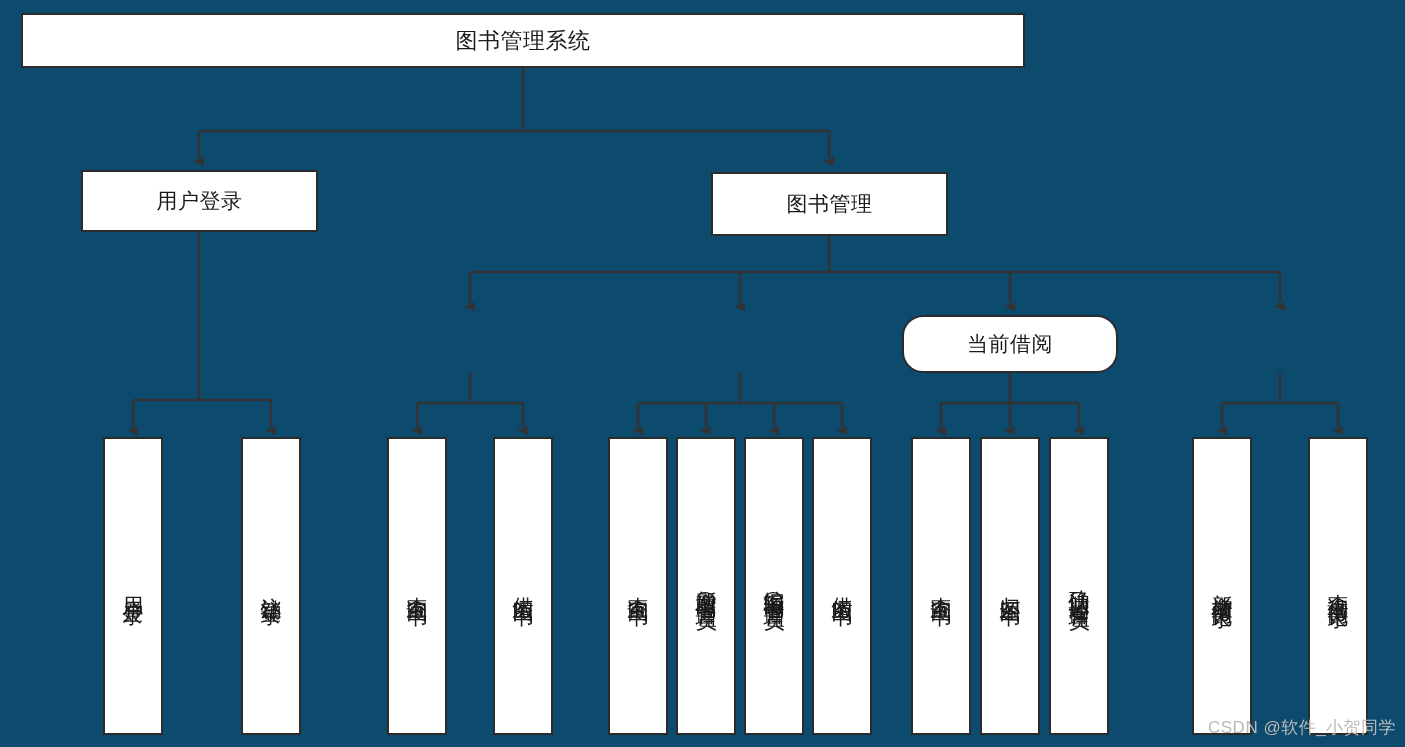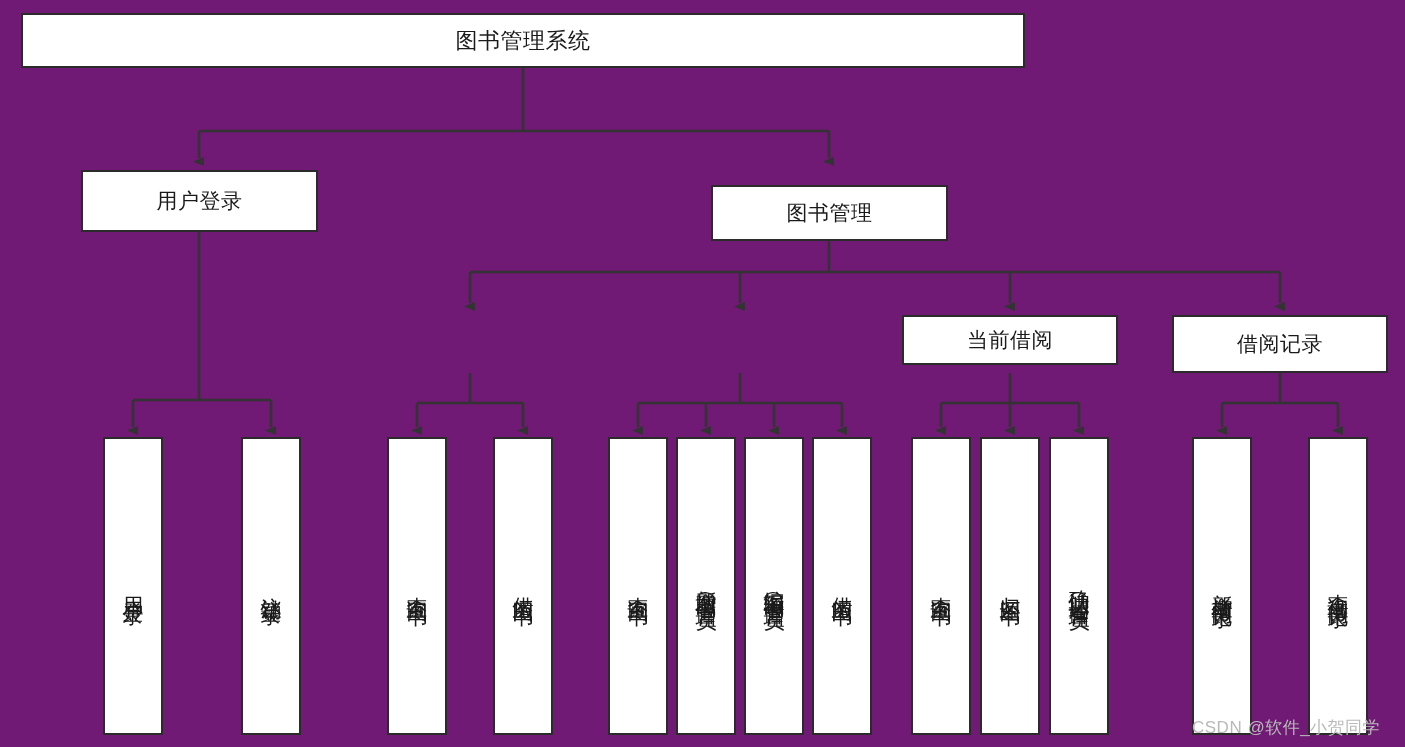--- a/index.html
+++ b/index.html
@@ -8,21 +8,21 @@
     padding: 0;
     background: #ffffff;
   }
   body {
     font-family: "Liberation Sans", "DejaVu Sans", sans-serif;
   }
   #canvas {
     position: relative;
     width: 1405px;
     height: 747px;
-    background: #701a75;
+    background: #0c4a6e;
     overflow: hidden;
   }
   #edges {
     position: absolute;
     left: 0;
     top: 0;
     width: 1405px;
     height: 747px;
     pointer-events: none;
   }
@@ -129,29 +129,26 @@
     </g>
   </svg>
 
   <div class="node horiz root" style="left:21px; top:13px; width:1004px; height:55px;">
     <span class="label">图书管理系统</span>
   </div>
 
   <div class="node horiz" style="left:81px; top:170px; width:237px; height:62px;">
     <span class="label">用户登录</span>
   </div>
-  <div class="node horiz" style="left:711px; top:185px; width:237px; height:56px;">
+  <div class="node horiz" style="left:711px; top:172px; width:237px; height:64px;">
     <span class="label">图书管理</span>
   </div>
 
-  <div class="node horiz" style="left:902px; top:315px; width:216px; height:50px;">
+  <div class="node horiz" style="left:902px; top:315px; width:216px; height:58px;border-radius:21px;">
     <span class="label">当前借阅</span>
-  </div>
-  <div class="node horiz" style="left:1172px; top:315px; width:216px; height:58px;">
-    <span class="label">借阅记录</span>
   </div>
 
   <div class="node vert" style="left:103px; top:437px; width:60px; height:298px;">
     <span class="label">用户登录</span>
   </div>
   <div class="node vert" style="left:241px; top:437px; width:60px; height:298px;">
     <span class="label">注销登录</span>
   </div>
 
   <div class="node vert" style="left:387px; top:437px; width:60px; height:298px;">
@@ -184,15 +181,15 @@
     <span class="label">确认归还（管理员）</span>
   </div>
 
   <div class="node vert" style="left:1192px; top:437px; width:60px; height:298px;">
     <span class="label">新增借阅记录</span>
   </div>
   <div class="node vert" style="left:1308px; top:437px; width:60px; height:298px;">
     <span class="label">查询借阅记录</span>
   </div>
 
-  <div class="watermark" style="left:1192px; top:716px;">CSDN @软件_小贺同学</div>
+  <div class="watermark" style="left:1192px; top:716px;padding-left:16px;">CSDN @软件_小贺同学</div>
 
 </div>
 
 </body></html>

